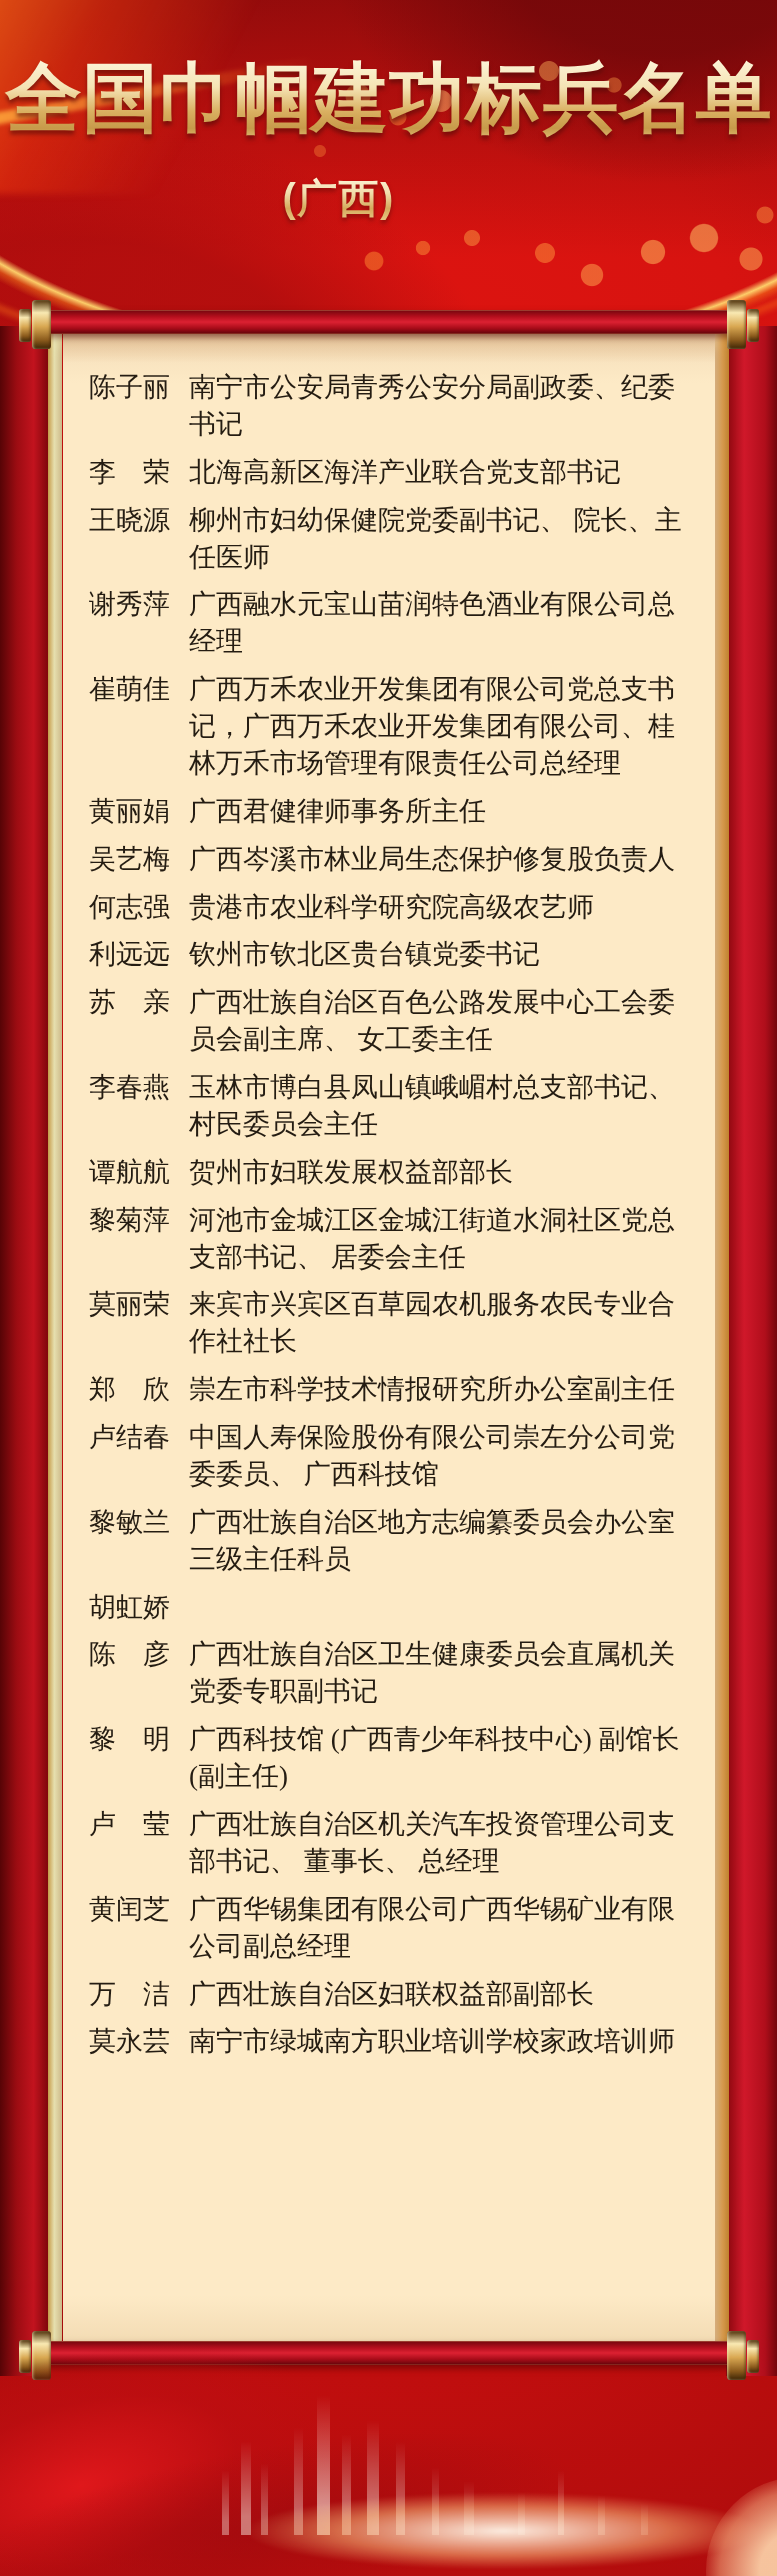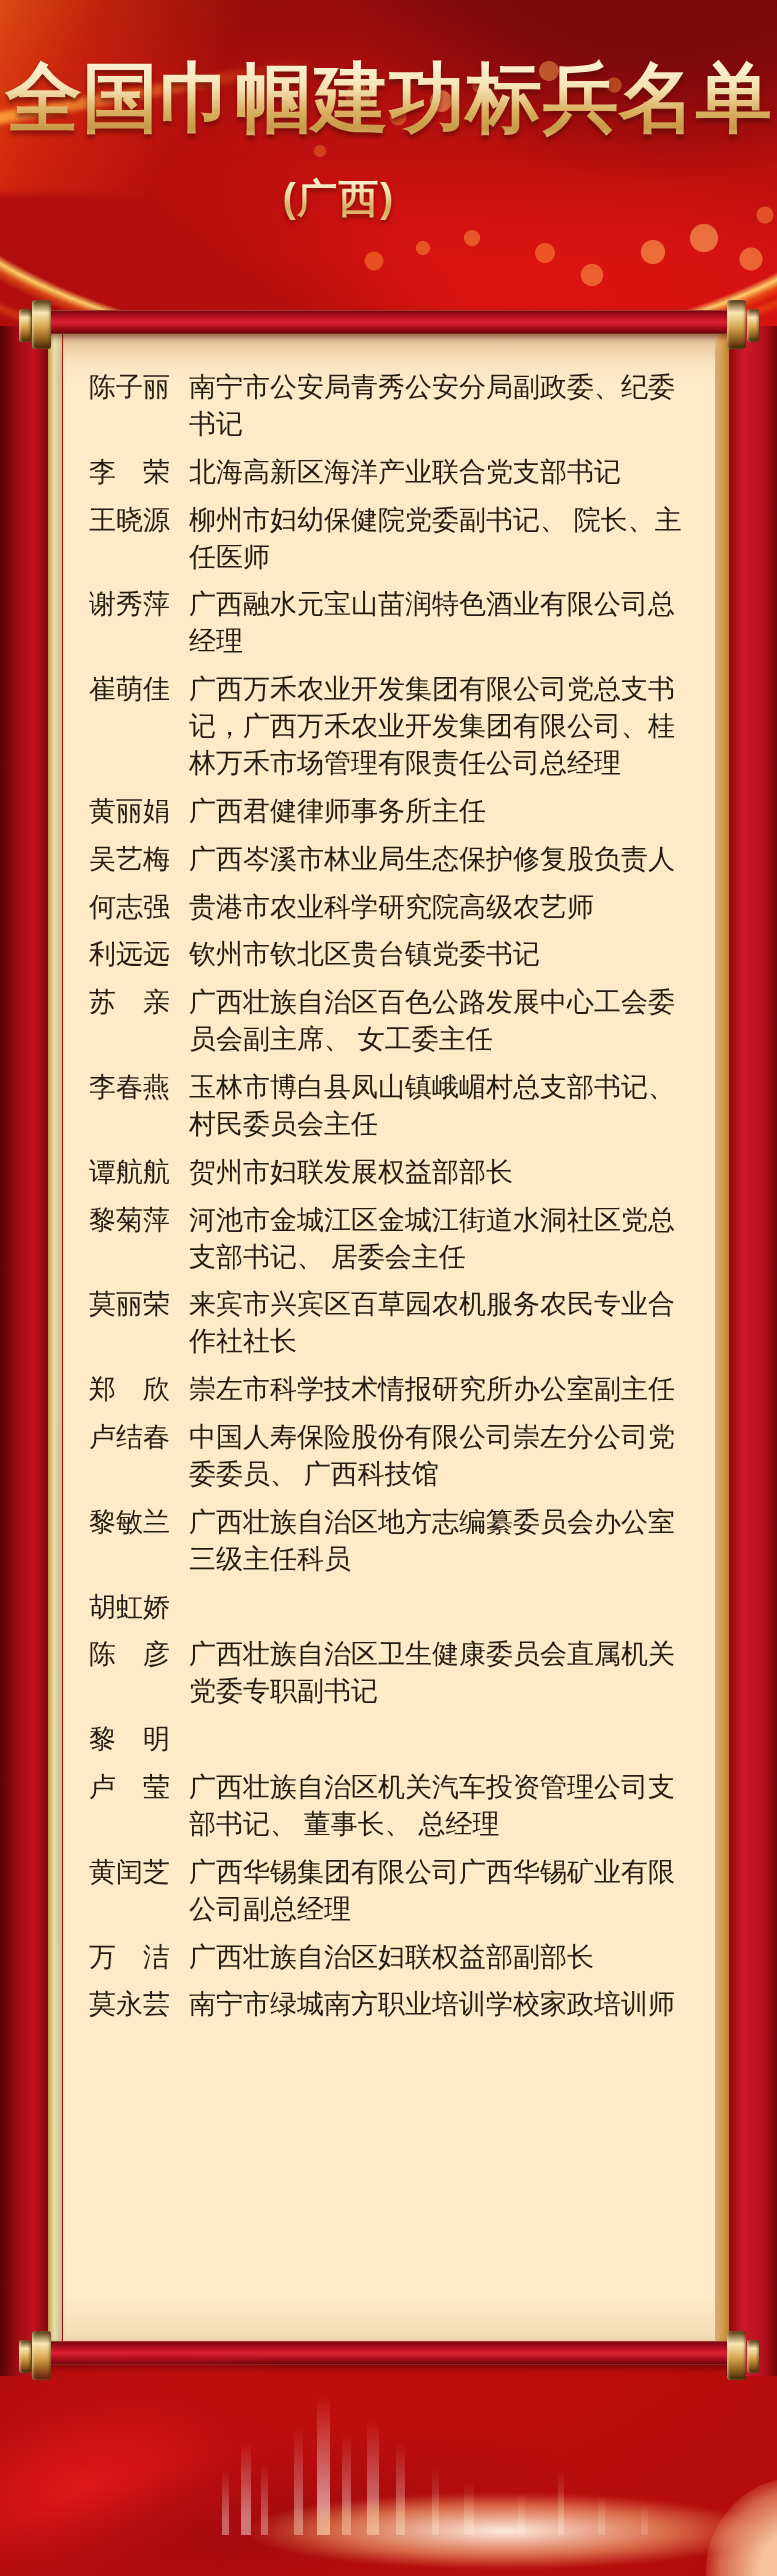--- a/index.html
+++ b/index.html
@@ -281,20 +281,21 @@
     <div class="entry-name">胡虹娇</div>
   </div>
 
   <div class="entry">
     <div class="entry-name">陈　彦</div>
     <div class="entry-title">广西壮族自治区卫生健康委员会直属机关党委专职副书记</div>
   </div>
 
   <div class="entry">
     <div class="entry-name">黎　明</div>
+    <div class="entry-title">广西科技馆 (广西青少年科技中心) 副馆长 (副主任)</div>
   </div>
 
   <div class="entry">
     <div class="entry-name">卢　莹</div>
     <div class="entry-title">广西壮族自治区机关汽车投资管理公司支部书记、 董事长、 总经理</div>
   </div>
 
   <div class="entry">
     <div class="entry-name">黄闰芝</div>
     <div class="entry-title">广西华锡集团有限公司广西华锡矿业有限公司副总经理</div>

